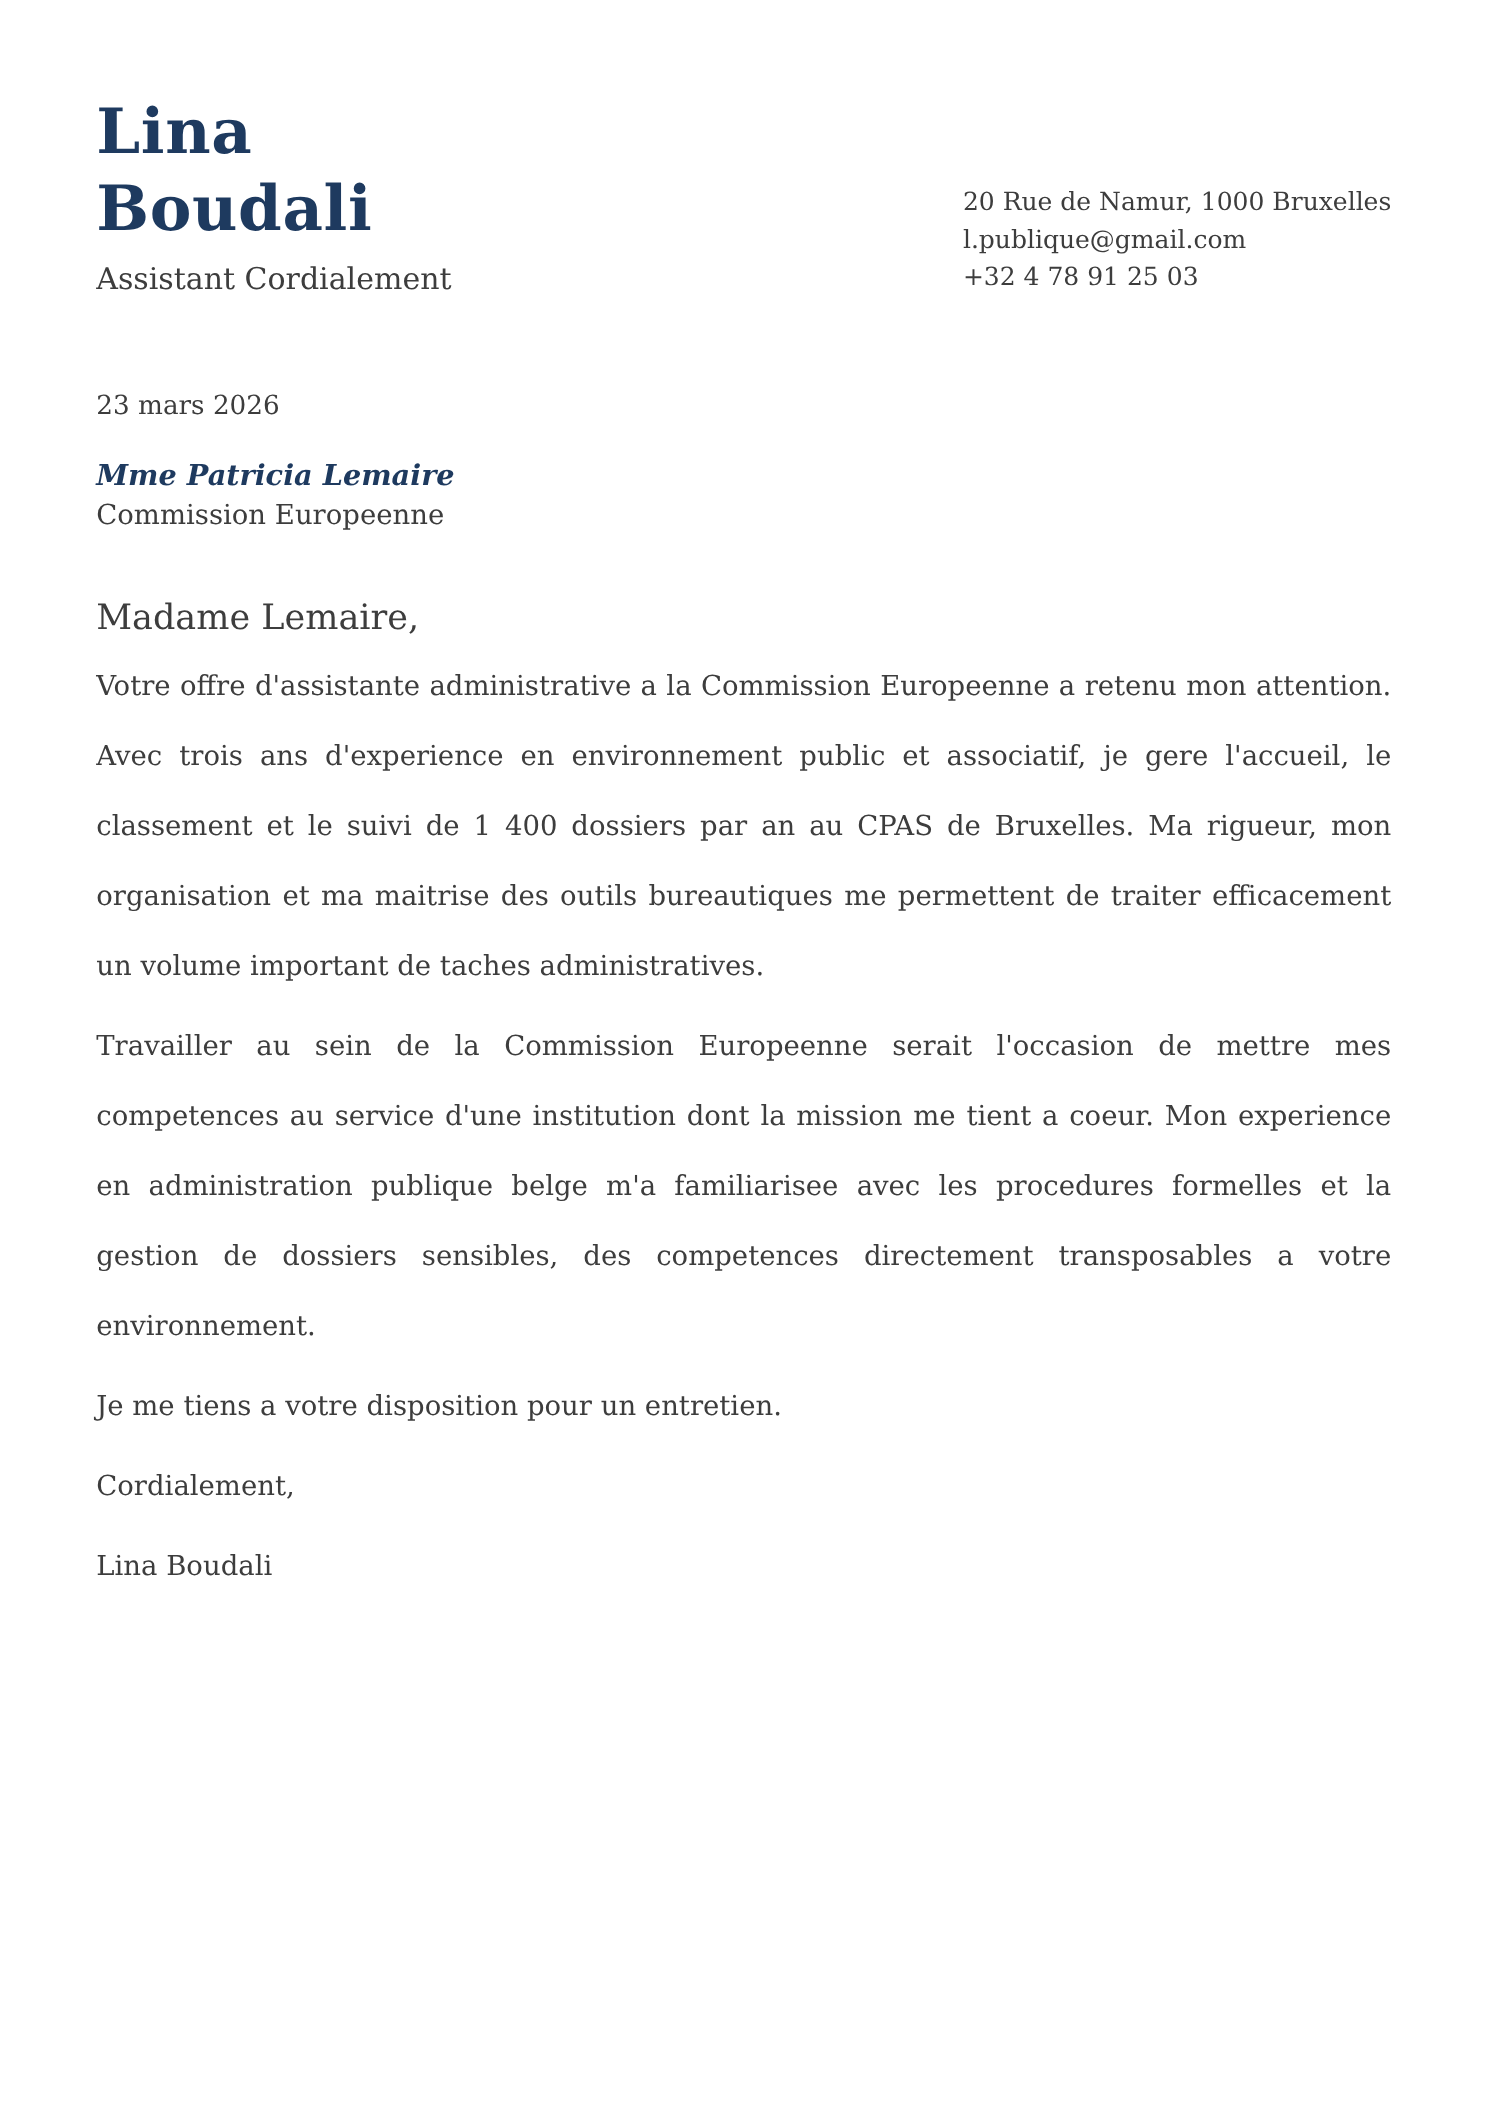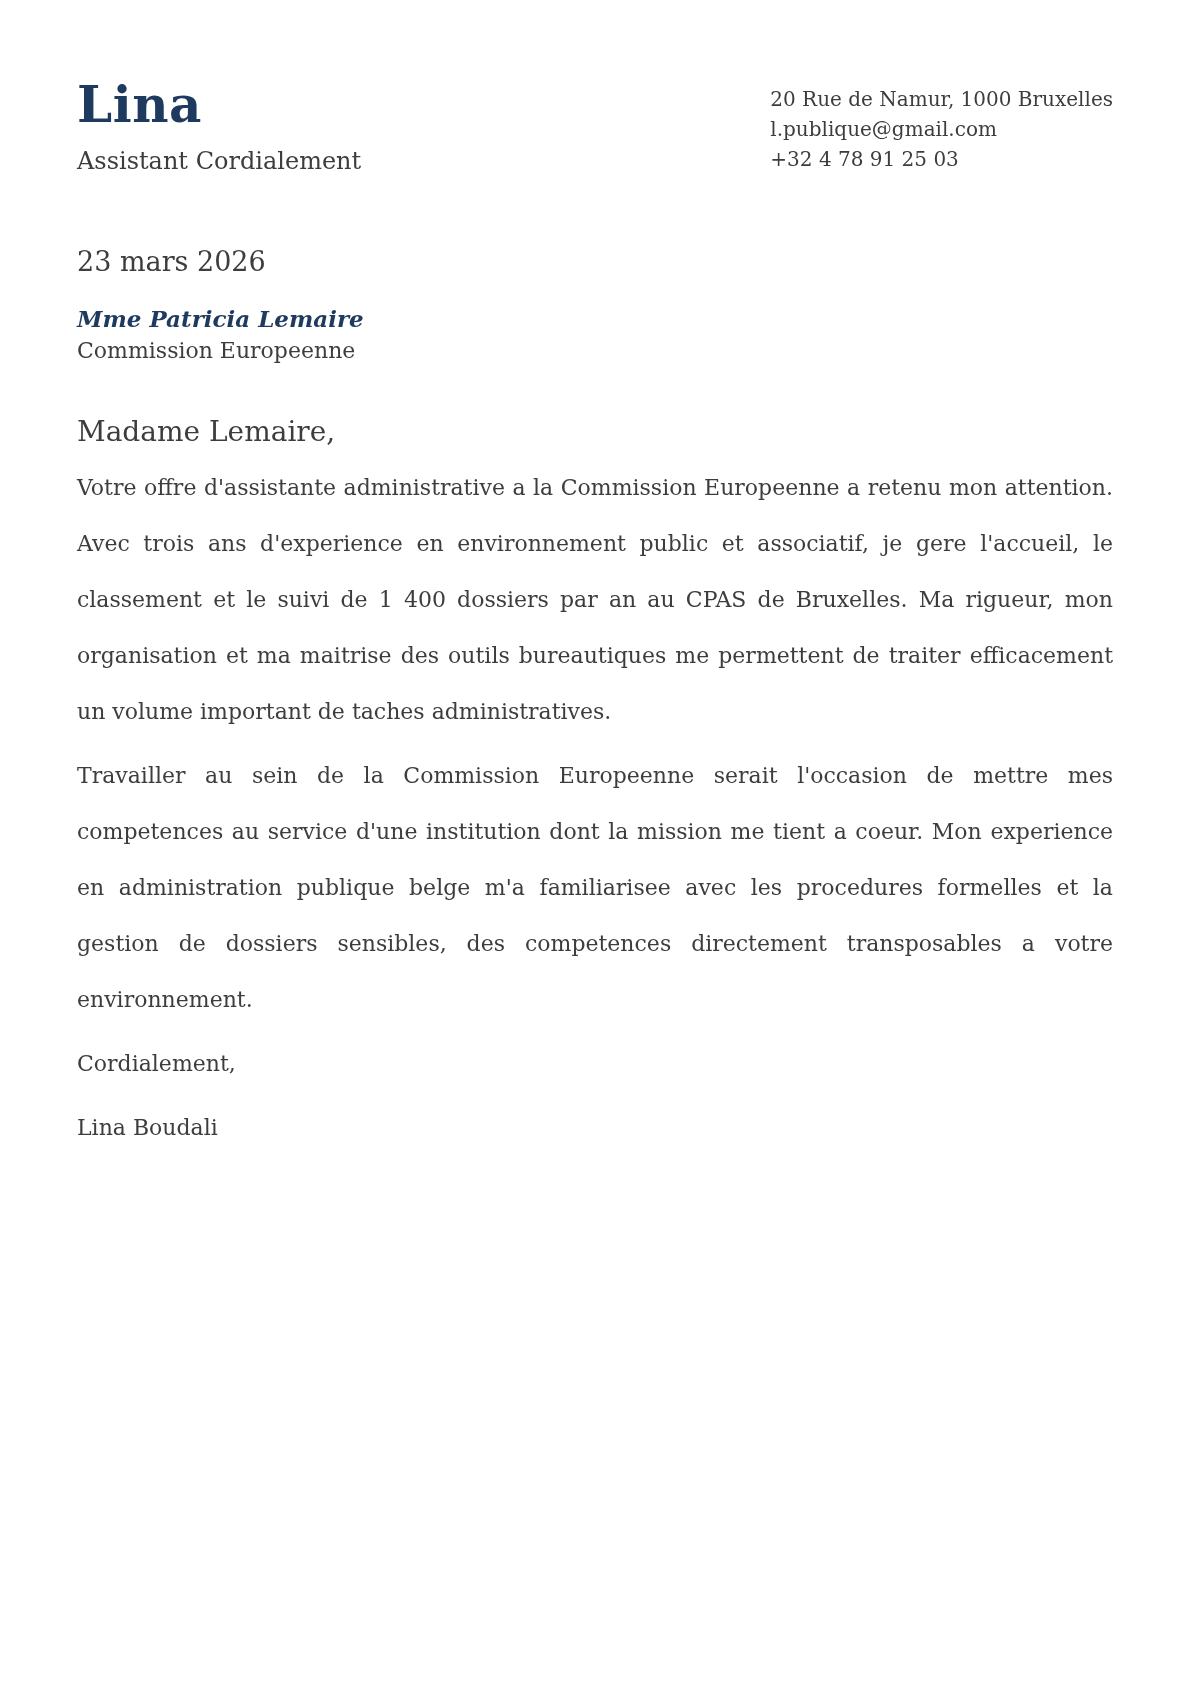--- a/index.html
+++ b/index.html
@@ -38,21 +38,21 @@
     color: #3d3d3d;
   }
   .contact {
     font-size: 20px;
     line-height: 30px;
     color: #3d3d3d;
     padding-bottom: 2px;
   }
   .date {
     margin-top: 72px;
-    font-size: 27px;
+    font-size: 21px;
     line-height: 28px;
   }
   .recipient { margin-top: 28px; }
   .recipient-name {
     font-size: 23px;
     line-height: 30px;
     font-weight: 700;
     color: #1e3a5f;
     font-style: italic;
   }
@@ -76,20 +76,21 @@
 </style>
 </head>
 <body>
 
 <div class="page">
 
   <header class="letter-header">
     <div class="identity">
       <h1 class="name">
         <span>Lina</span>
+        <span>Boudali</span>
       </h1>
       <div class="job-title">Assistant Cordialement</div>
     </div>
     <div class="contact">
       <div>20 Rue de Namur, 1000 Bruxelles</div>
       <div>l.publique@gmail.com</div>
       <div>+32 4 78 91 25 03</div>
     </div>
   </header>
 
@@ -97,17 +98,18 @@
 
   <div class="recipient">
     <div class="recipient-name">Mme Patricia Lemaire</div>
     <div class="recipient-org">Commission Europeenne</div>
   </div>
 
   <p class="salutation">Madame Lemaire,</p>
 
   <p class="body-para justified">Votre offre d'assistante administrative a la Commission Europeenne a retenu mon attention. Avec trois ans d'experience en environnement public et associatif, je gere l'accueil, le classement et le suivi de 1&nbsp;400 dossiers par an au CPAS de Bruxelles. Ma rigueur, mon organisation et ma maitrise des outils bureautiques me permettent de traiter efficacement un volume important de taches administratives.</p>
   <p class="body-para justified">Travailler au sein de la Commission Europeenne serait l'occasion de mettre mes competences au service d'une institution dont la mission me tient a coeur. Mon experience en administration publique belge m'a familiarisee avec les procedures formelles et la gestion de dossiers sensibles, des competences directement transposables a votre environnement.</p>
+  <p class="body-para">Je me tiens a votre disposition pour un entretien.</p>
 
   <p class="body-para">Cordialement,</p>
   <p class="body-para">Lina Boudali</p>
 
 </div>
 
 </body></html>

